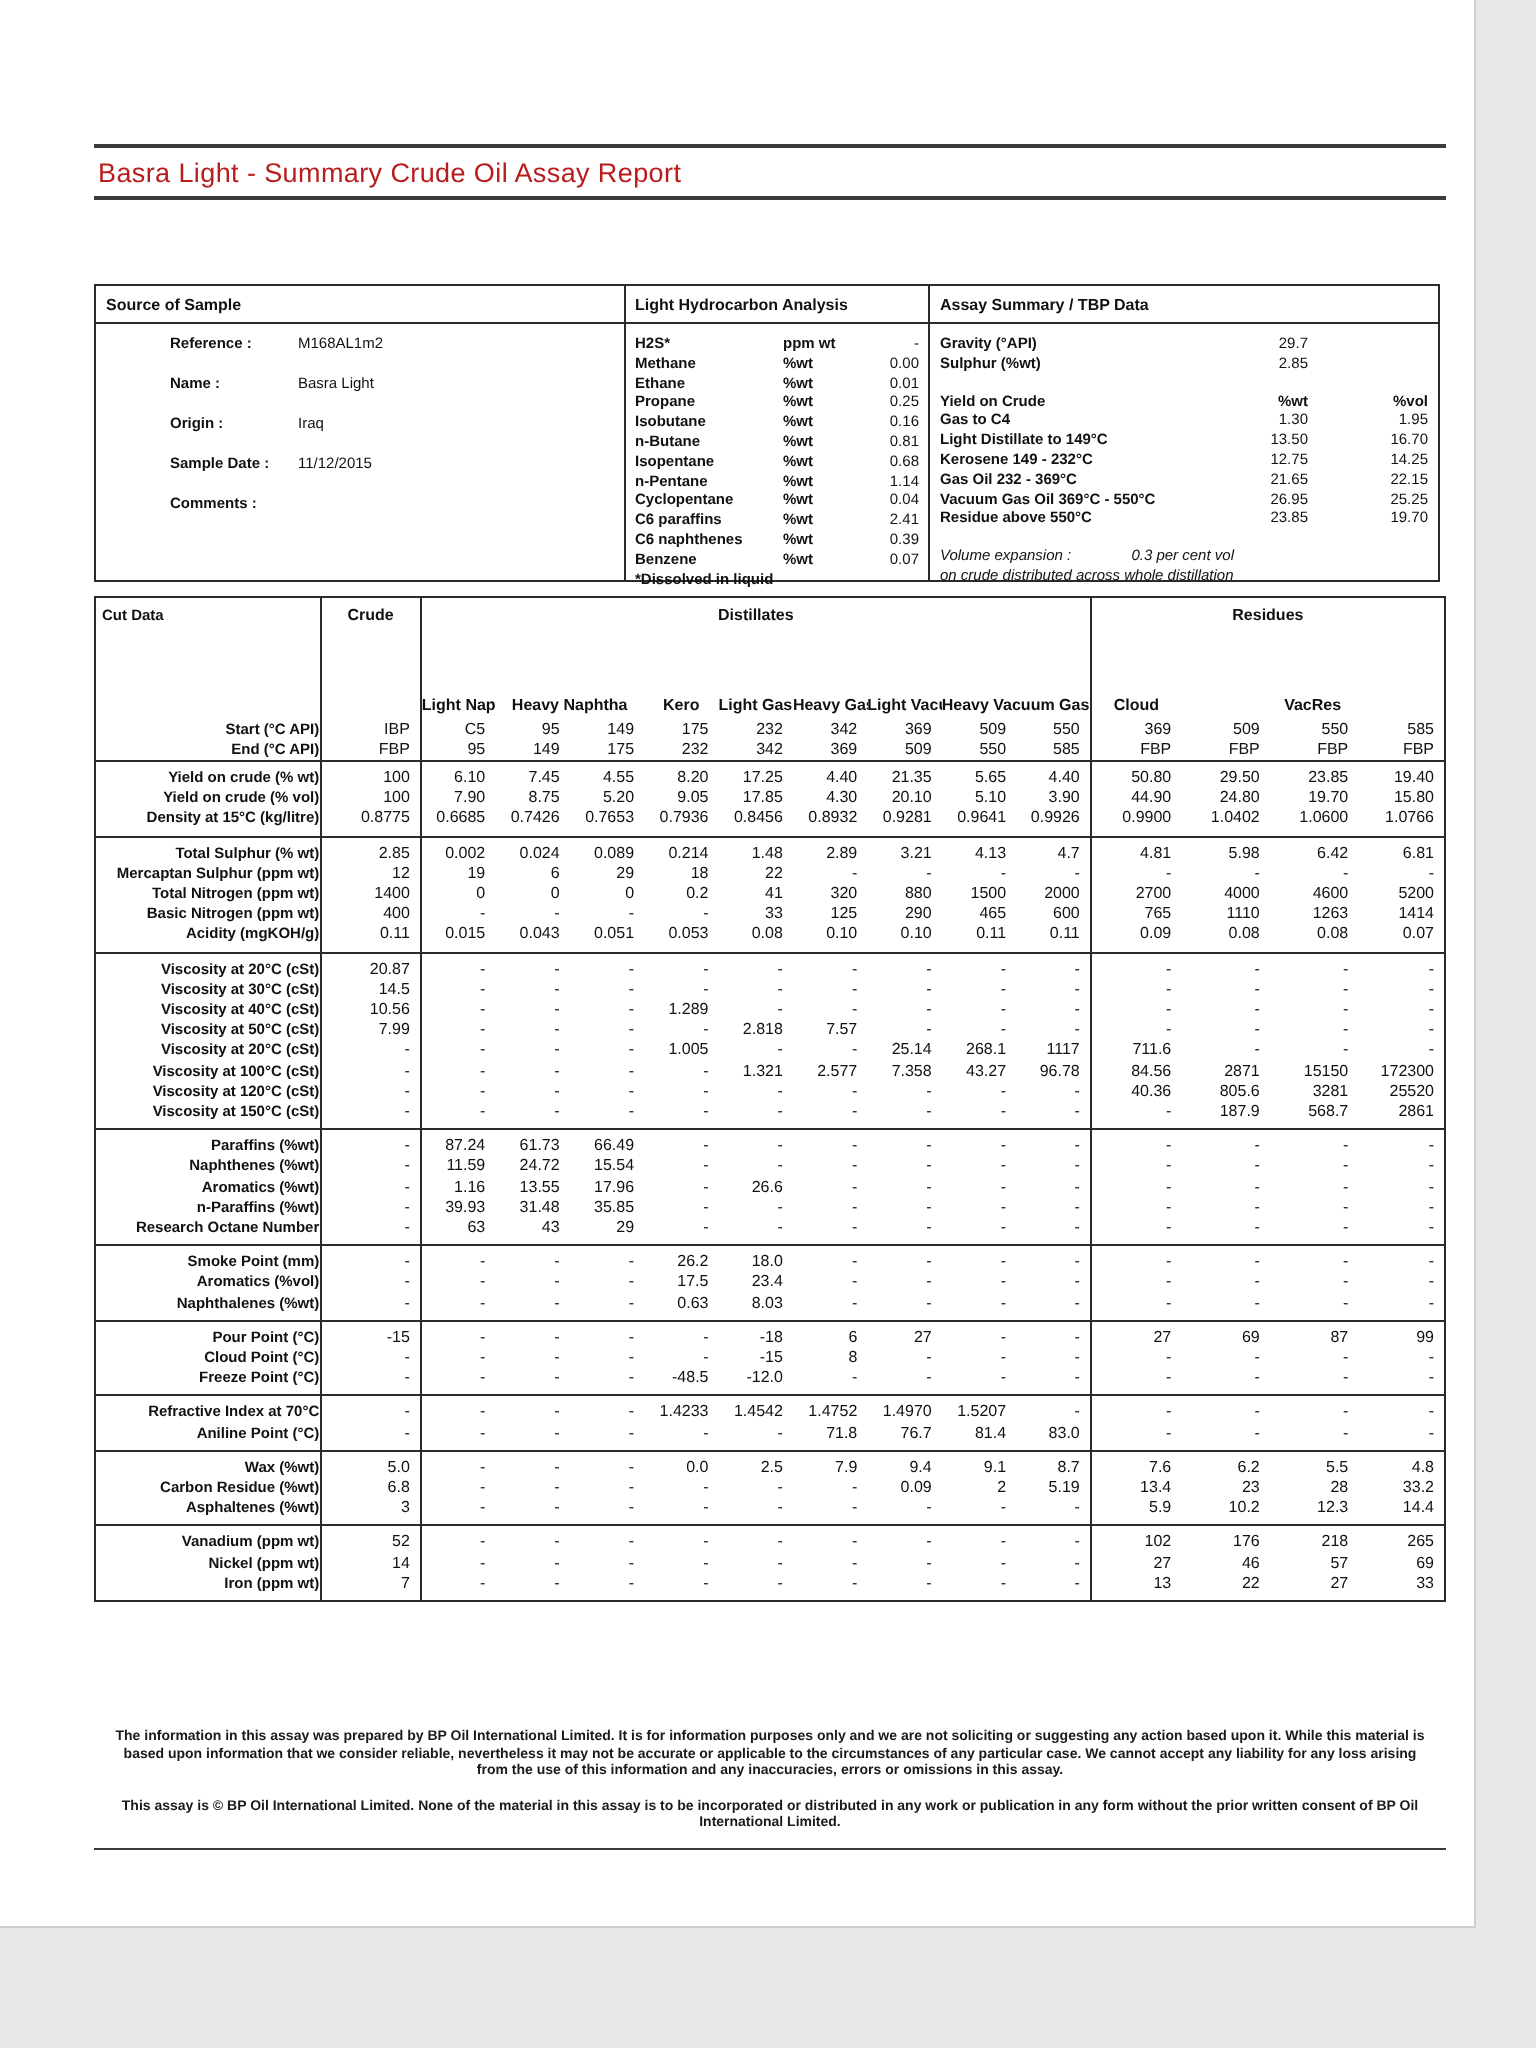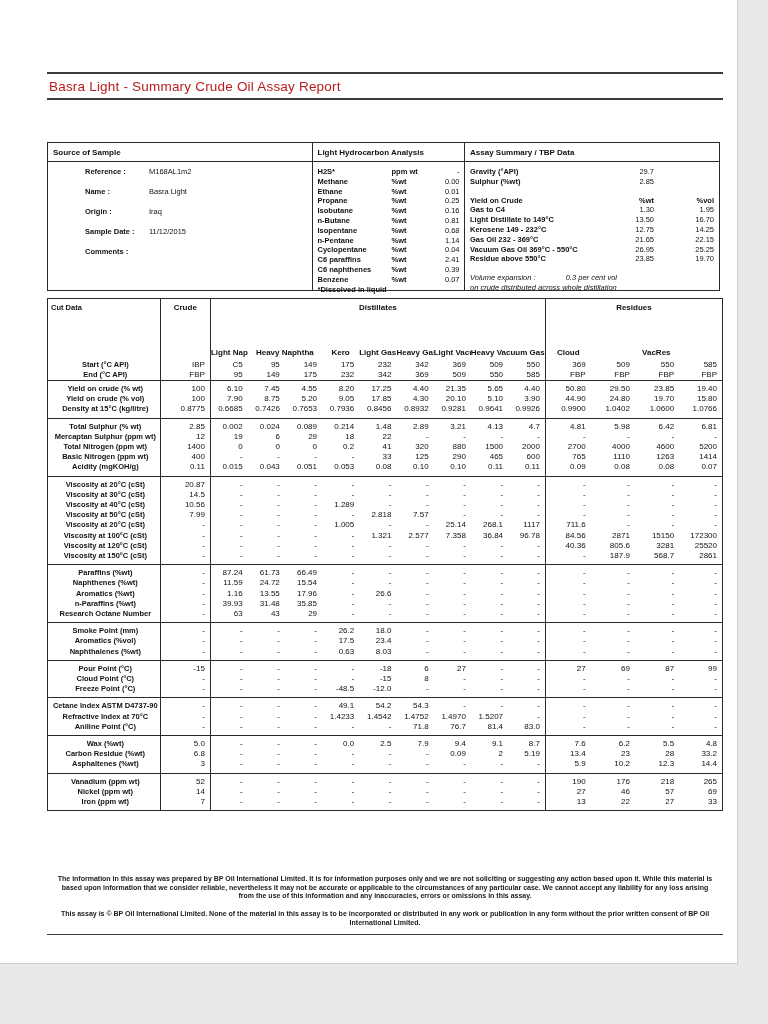--- a/index.html
+++ b/index.html
@@ -38,21 +38,21 @@
   .as-row .aw { padding-right:8px; }
   .as-row.hdr .aw, .as-row.hdr .av { font-weight:bold; }
   .as-gap { height:9px; }
   .vol-exp { font-style:italic; line-height:10px; }
   .vol-exp .ve-val { padding-left:28px; }
 
   
   table.cut { margin-top:7px; width:676px; border-collapse:collapse; table-layout:fixed; border:1.5px solid #2a2a2a; }
   table.cut td, table.cut th { font-size:8px; line-height:10.2px; vertical-align:bottom; overflow:hidden; white-space:nowrap; }
   table.cut .num { text-align:right; padding-right:5px; font-weight:normal; }
-  table.cut .lbl { text-align:center; padding-left:3px; font-weight:bold; font-size:7.5px; }
+  table.cut .lbl { text-align:right; padding-left:3px; font-weight:bold; font-size:7.5px; }
   table.cut .bR { border-right:1.5px solid #2a2a2a; }
   table.cut thead { border-bottom:1.5px solid #2a2a2a; }
   table.cut thead th { font-weight:bold; }
   .hd-top th { vertical-align:top; padding-top:3px; height:15px; }
   .hd-top .corner { text-align:left; padding-left:3px; font-size:7.5px; }
   .hd-top .ctr { text-align:center; }
   .hd-names th { text-align:center; white-space:normal; height:46px; padding-bottom:1px; font-size:7.5px; line-height:9px; }
   tbody.grp { border-top:1.5px solid #2a2a2a; }
   tbody.grp tr:first-child td { padding-top:3px; }
   tbody.grp tr:last-child td { padding-bottom:3px; }
@@ -535,21 +535,21 @@
             <tr>
               <td class="lbl bR">Viscosity at 100°C (cSt)</td>
               <td class="num bR">-</td>
               <td class="num">-</td>
               <td class="num">-</td>
               <td class="num">-</td>
               <td class="num">-</td>
               <td class="num">1.321</td>
               <td class="num">2.577</td>
               <td class="num">7.358</td>
-              <td class="num">36.84</td>
+              <td class="num">43.27</td>
               <td class="num bR">96.78</td>
               <td class="num">84.56</td>
               <td class="num">2871</td>
               <td class="num">15150</td>
               <td class="num">172300</td>
             </tr>
             <tr>
               <td class="lbl bR">Viscosity at 120°C (cSt)</td>
               <td class="num bR">-</td>
               <td class="num">-</td>
@@ -771,37 +771,20 @@
               <td class="num">-</td>
               <td class="num">-</td>
               <td class="num bR">-</td>
               <td class="num">-</td>
               <td class="num">-</td>
               <td class="num">-</td>
               <td class="num">-</td>
             </tr>
           </tbody>
           <tbody class="grp">
-            <tr>
-              <td class="lbl bR">Cetane Index ASTM D4737-90</td>
-              <td class="num bR">-</td>
-              <td class="num">-</td>
-              <td class="num">-</td>
-              <td class="num">-</td>
-              <td class="num">49.1</td>
-              <td class="num">54.2</td>
-              <td class="num">54.3</td>
-              <td class="num">-</td>
-              <td class="num">-</td>
-              <td class="num bR">-</td>
-              <td class="num">-</td>
-              <td class="num">-</td>
-              <td class="num">-</td>
-              <td class="num">-</td>
-            </tr>
             <tr>
               <td class="lbl bR">Refractive Index at 70°C</td>
               <td class="num bR">-</td>
               <td class="num">-</td>
               <td class="num">-</td>
               <td class="num">-</td>
               <td class="num">1.4233</td>
               <td class="num">1.4542</td>
               <td class="num">1.4752</td>
               <td class="num">1.4970</td>
@@ -889,21 +872,21 @@
               <td class="num bR">52</td>
               <td class="num">-</td>
               <td class="num">-</td>
               <td class="num">-</td>
               <td class="num">-</td>
               <td class="num">-</td>
               <td class="num">-</td>
               <td class="num">-</td>
               <td class="num">-</td>
               <td class="num bR">-</td>
-              <td class="num">190</td>
+              <td class="num">102</td>
               <td class="num">176</td>
               <td class="num">218</td>
               <td class="num">265</td>
             </tr>
             <tr>
               <td class="lbl bR">Nickel (ppm wt)</td>
               <td class="num bR">14</td>
               <td class="num">-</td>
               <td class="num">-</td>
               <td class="num">-</td>

